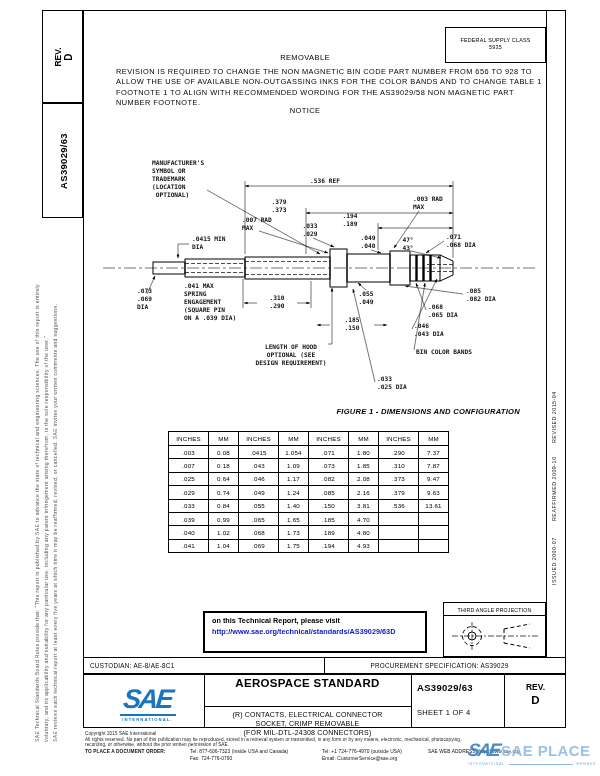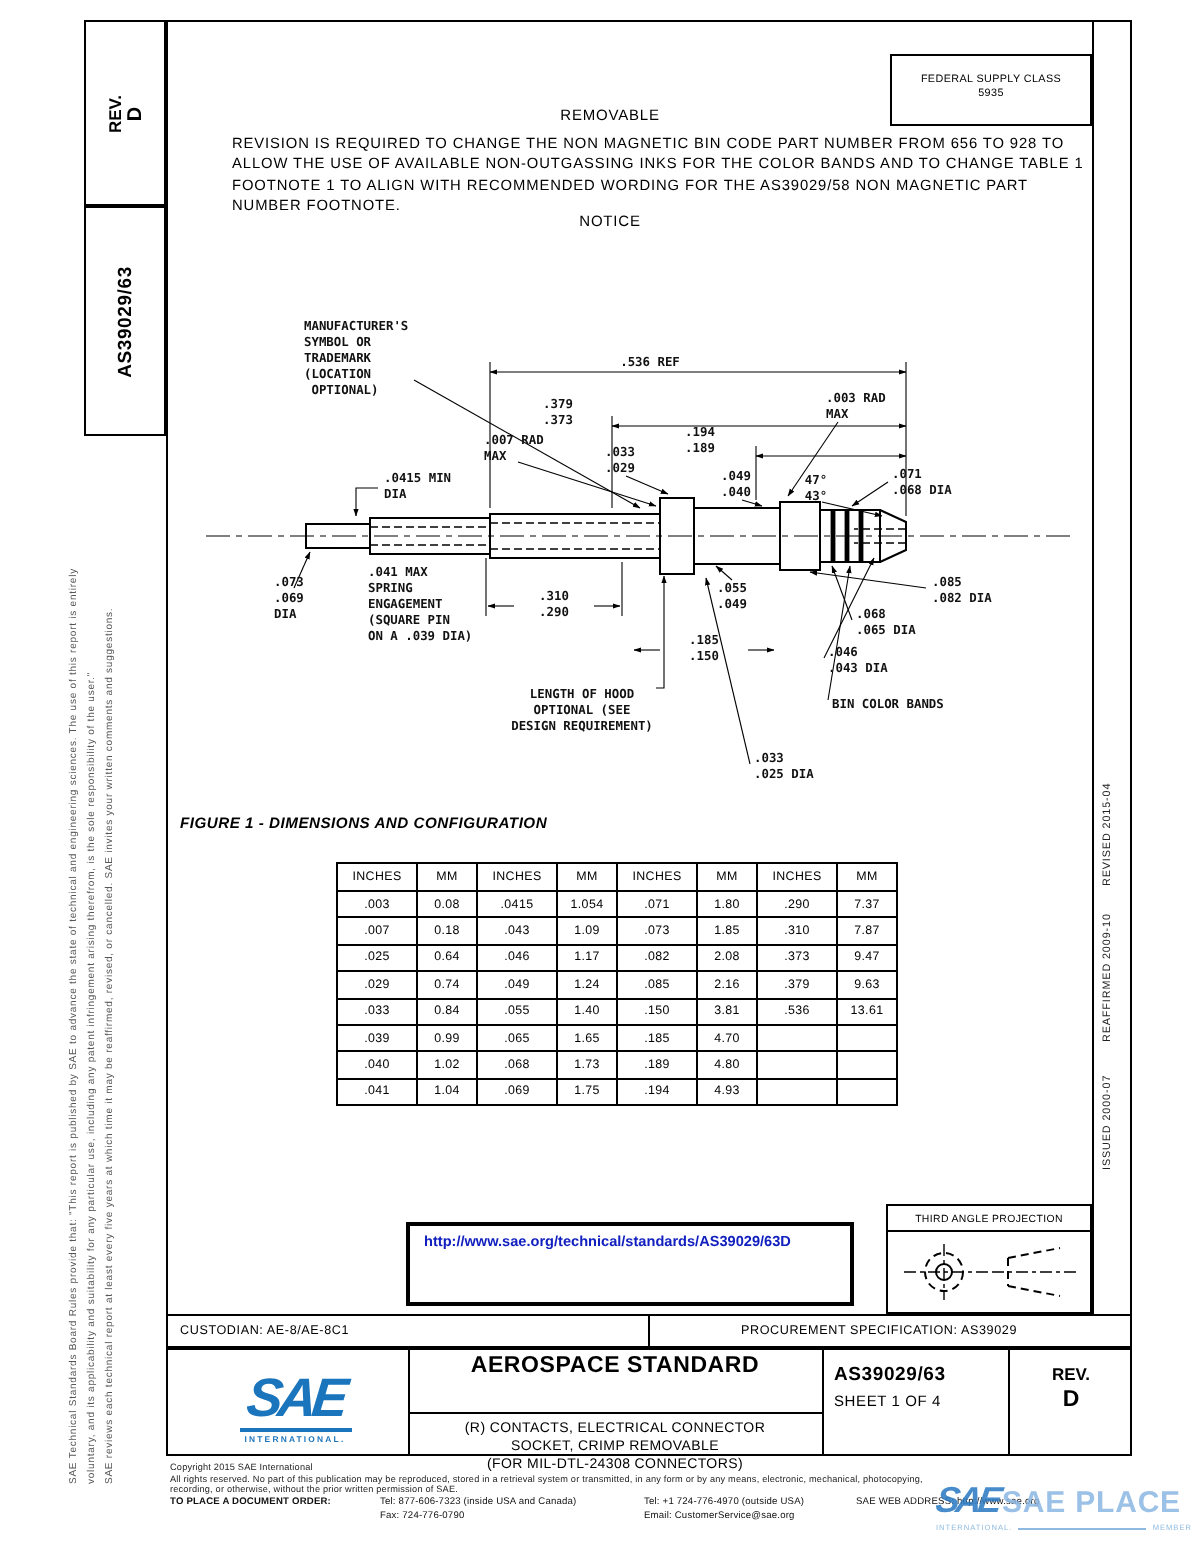--- a/index.html
+++ b/index.html
@@ -26,21 +26,21 @@
   .h-center{position:absolute;left:90px;width:430px;text-align:center;font-size:7.5px;letter-spacing:.4px;}
   .para{position:absolute;left:90px;width:430px;font-size:7.4px;letter-spacing:.45px;line-height:10.4px;text-align:left;margin-left:26px;}
   
   .dwg-wrap{position:absolute;left:85px;top:158px;width:460px;height:247px;}
   svg text.dl{font-family:"DejaVu Sans Mono",monospace;font-weight:bold;font-size:6.2px;fill:#111;}
   .pl{stroke:#000;stroke-width:1;fill:none;}
   .pd{stroke:#000;stroke-width:.7;fill:none;stroke-dasharray:4 2;}
   .cl{stroke:#000;stroke-width:.55;fill:none;stroke-dasharray:12 3 3 3;}
   .ext,.ld,.dim{stroke:#000;stroke-width:.55;fill:none;}
   .band{stroke:#000;stroke-width:2.4;}
-  .fig-caption{position:absolute;left:90px;top:407px;width:430px;text-align:left;
+  .fig-caption{position:absolute;left:90px;top:407px;width:430px;text-align:right;
                font-weight:bold;font-style:italic;font-size:7.6px;letter-spacing:.25px;}
   
   table.dims{position:absolute;left:168px;top:431px;border-collapse:collapse;border:1.8px solid #000;}
   table.dims th,table.dims td{border:.8px solid #000;font-size:6.2px;font-weight:normal;
         text-align:center;padding:0;height:12.4px;letter-spacing:.2px;}
   table.dims th{height:13px;border-bottom:1.6px solid #000;}
   table.dims th:nth-child(2n),table.dims td:nth-child(2n){border-right:1.6px solid #000;}
   table.dims col.c-in{width:40px;} table.dims col.c-mm{width:30px;}
   
   .feedback{position:absolute;left:203px;top:611px;width:224px;height:42px;border:2px solid #000;
@@ -57,21 +57,21 @@
   .cust-right{left:234px;width:243px;justify-content:center;}
   
   .tblock{position:absolute;left:83px;top:674px;width:483px;height:54px;border:1.6px solid #000;box-sizing:border-box;}
   .tb-v{position:absolute;top:0;height:100%;border-left:1.4px solid #000;}
   .tb-center{position:absolute;left:120px;top:0;width:207px;height:100%;}
   .tb-type{height:32px;border-bottom:1.4px solid #000;text-align:center;font-weight:bold;font-size:11.5px;
            letter-spacing:.3px;padding-top:2px;box-sizing:border-box;}
   .tb-sub{text-align:center;font-size:7px;line-height:9px;padding-top:3px;letter-spacing:.2px;}
   .tb-num{position:absolute;left:327px;top:0;width:93px;height:100%;padding:7px 0 0 6px;box-sizing:border-box;}
   .tb-docnum{font-weight:bold;font-size:9.5px;letter-spacing:.3px;}
-  .tb-sheet{font-size:7.5px;margin-top:3px;letter-spacing:.3px;}
+  .tb-sheet{font-size:7.5px;margin-top:15px;letter-spacing:.3px;}
   .tb-rev{position:absolute;left:420px;top:0;width:63px;height:100%;text-align:center;padding-top:7px;box-sizing:border-box;}
   .tb-rev-l{font-weight:bold;font-size:8.5px;}
   .tb-rev-v{font-weight:bold;font-size:11.5px;margin-top:2px;}
   
   .logo{position:absolute;left:105px;top:686px;width:85px;text-align:center;}
   .logo-word{font-style:italic;font-weight:900;font-size:27px;line-height:27px;color:#1b75bc;
              letter-spacing:-2.5px;transform:skewX(-6deg);}
   .logo-bar{height:1.6px;background:#1b75bc;width:56px;margin:1px auto 1px auto;}
   .logo-sub{font-size:4.2px;font-weight:bold;color:#1b75bc;letter-spacing:1.1px;}
   
@@ -305,20 +305,21 @@
           <td>1.75</td>
           <td>.194</td>
           <td>4.93</td>
           <td></td>
           <td></td>
         </tr>
       </tbody>
     </table>
 
   <div class="feedback">
+    <div>on this Technical Report, please visit</div>
     <div><span class="link">http://www.sae.org/technical/standards/AS39029/63D</span></div>
   </div>
 
   <div class="proj">
     <div class="proj-title">THIRD ANGLE PROJECTION</div>
     <svg viewBox="0 0 100 40" width="100" height="40">
       <line x1="8" y1="20" x2="50" y2="20" stroke="#000" stroke-width=".7" stroke-dasharray="6 2 2 2"></line>
       <line x1="28" y1="6" x2="28" y2="34" stroke="#000" stroke-width=".7" stroke-dasharray="6 2 2 2"></line>
       <circle cx="28" cy="20" r="9.5" fill="none" stroke="#000" stroke-width="1" stroke-dasharray="4 2.5"></circle>
       <circle cx="28" cy="20" r="4" fill="none" stroke="#000" stroke-width="1"></circle>

